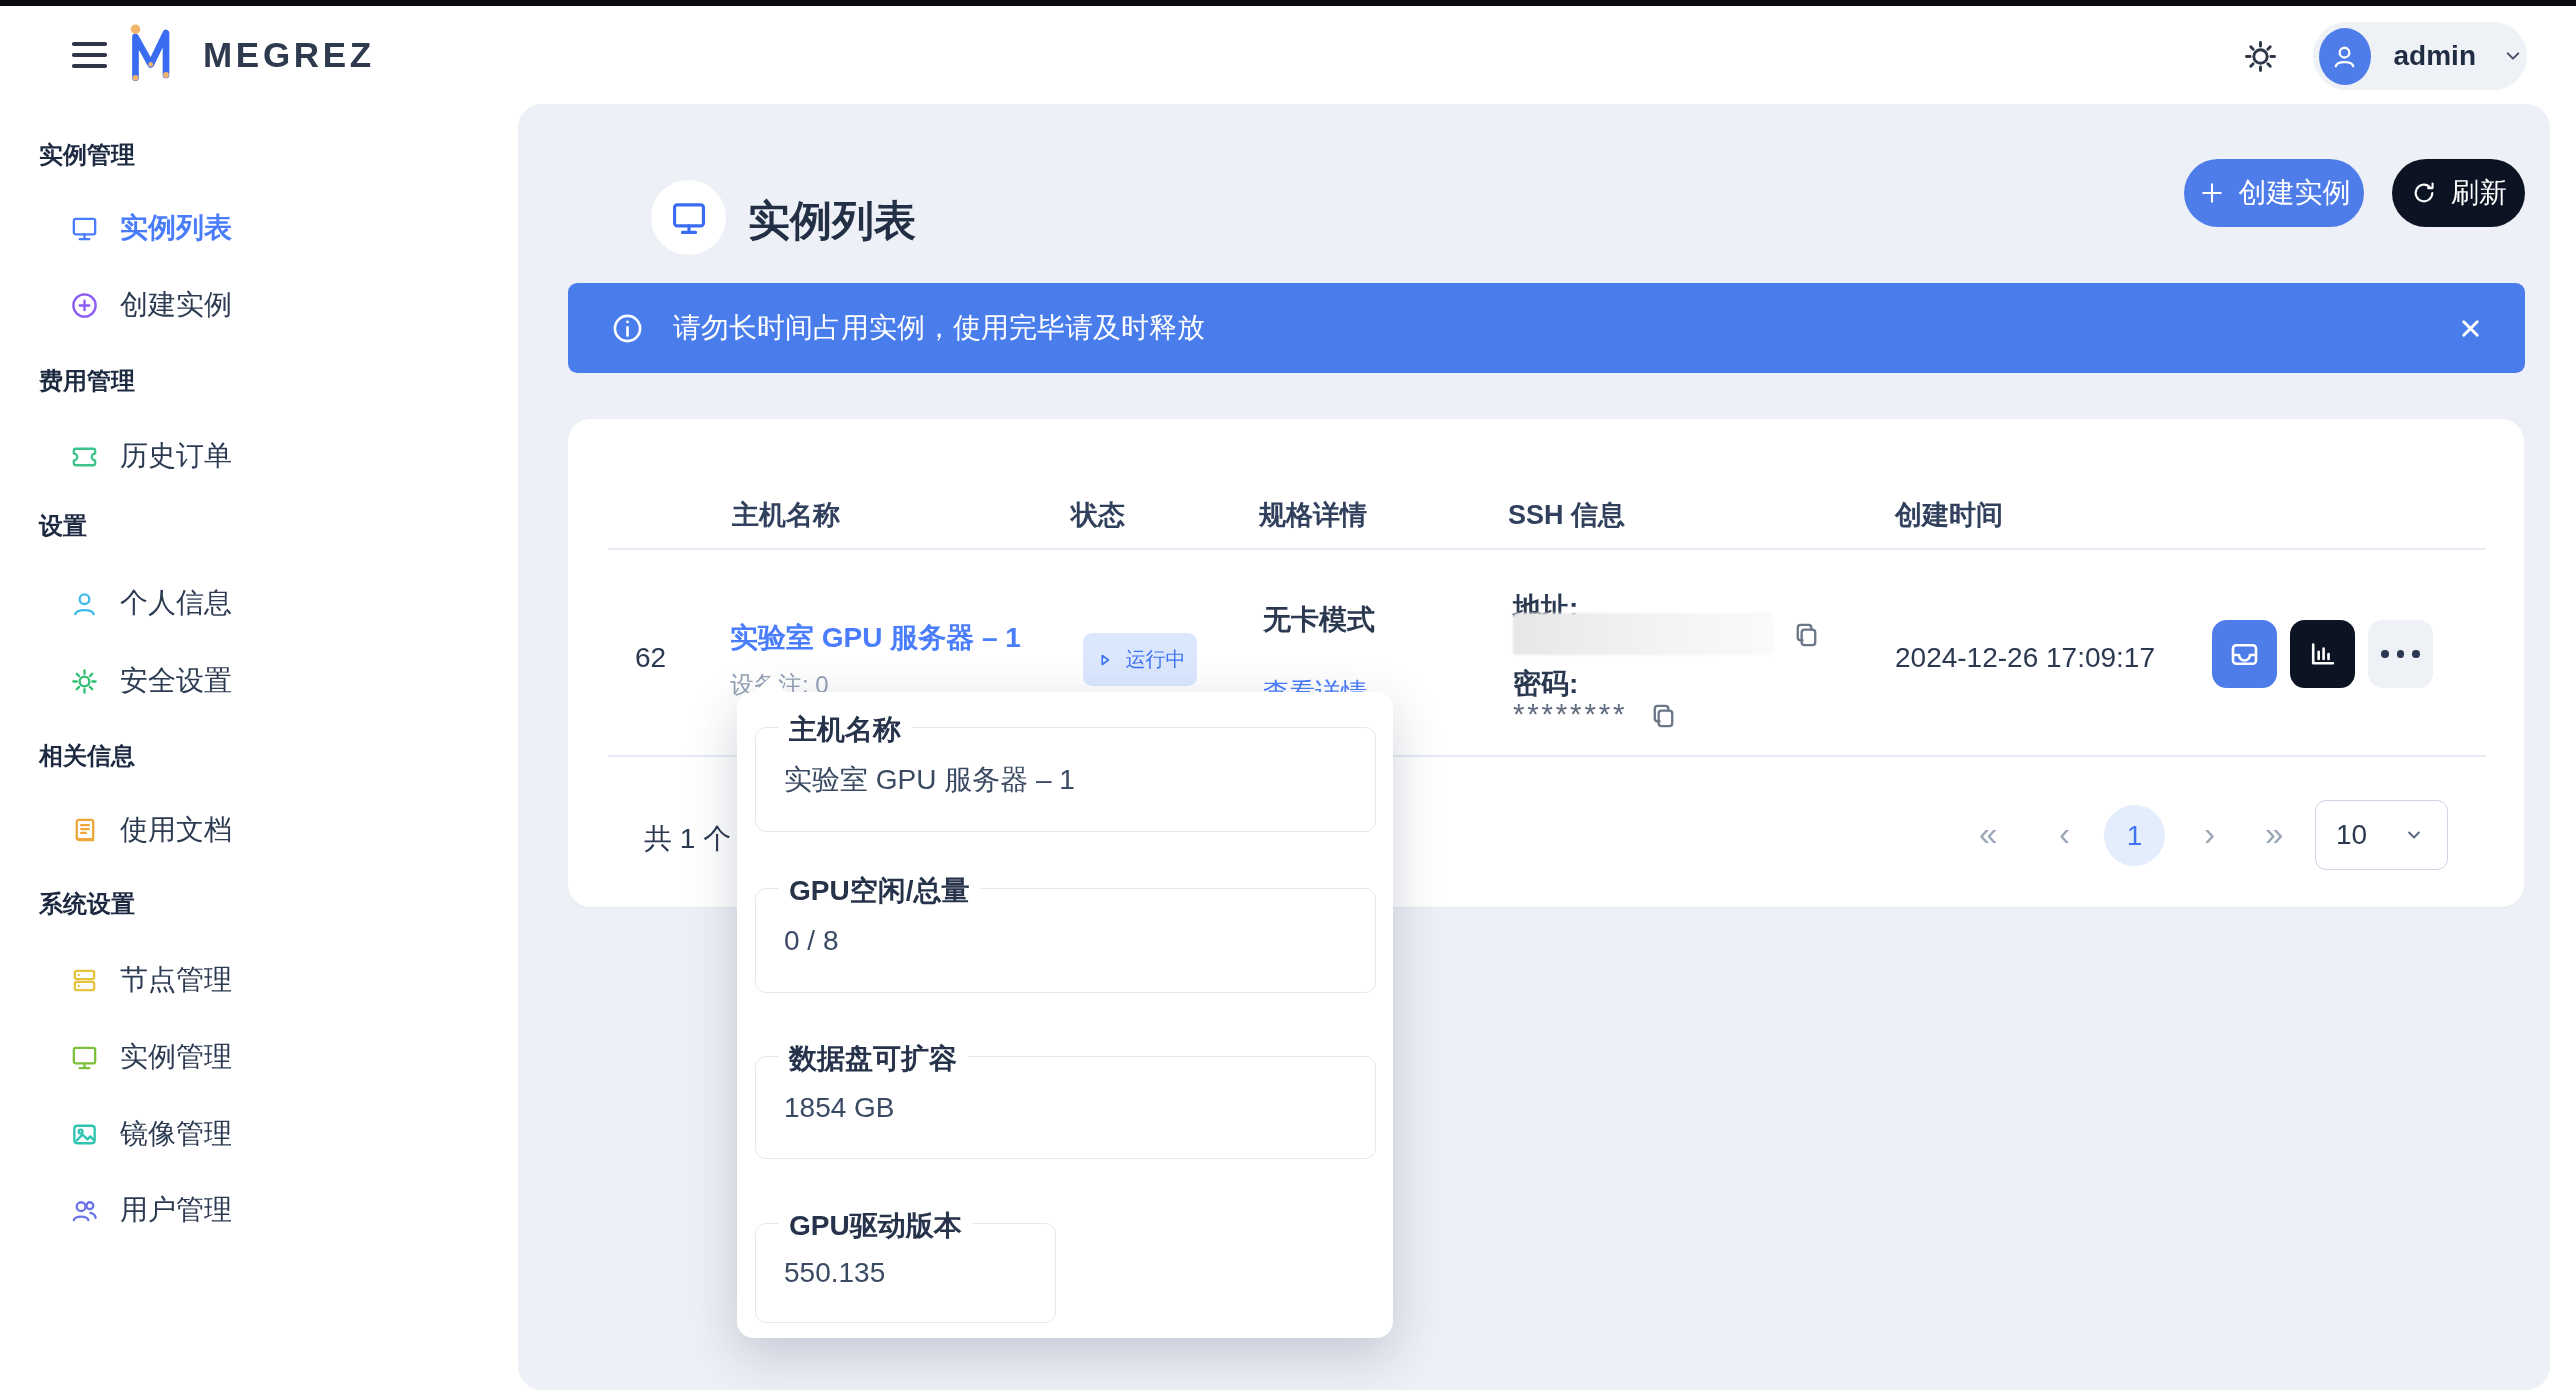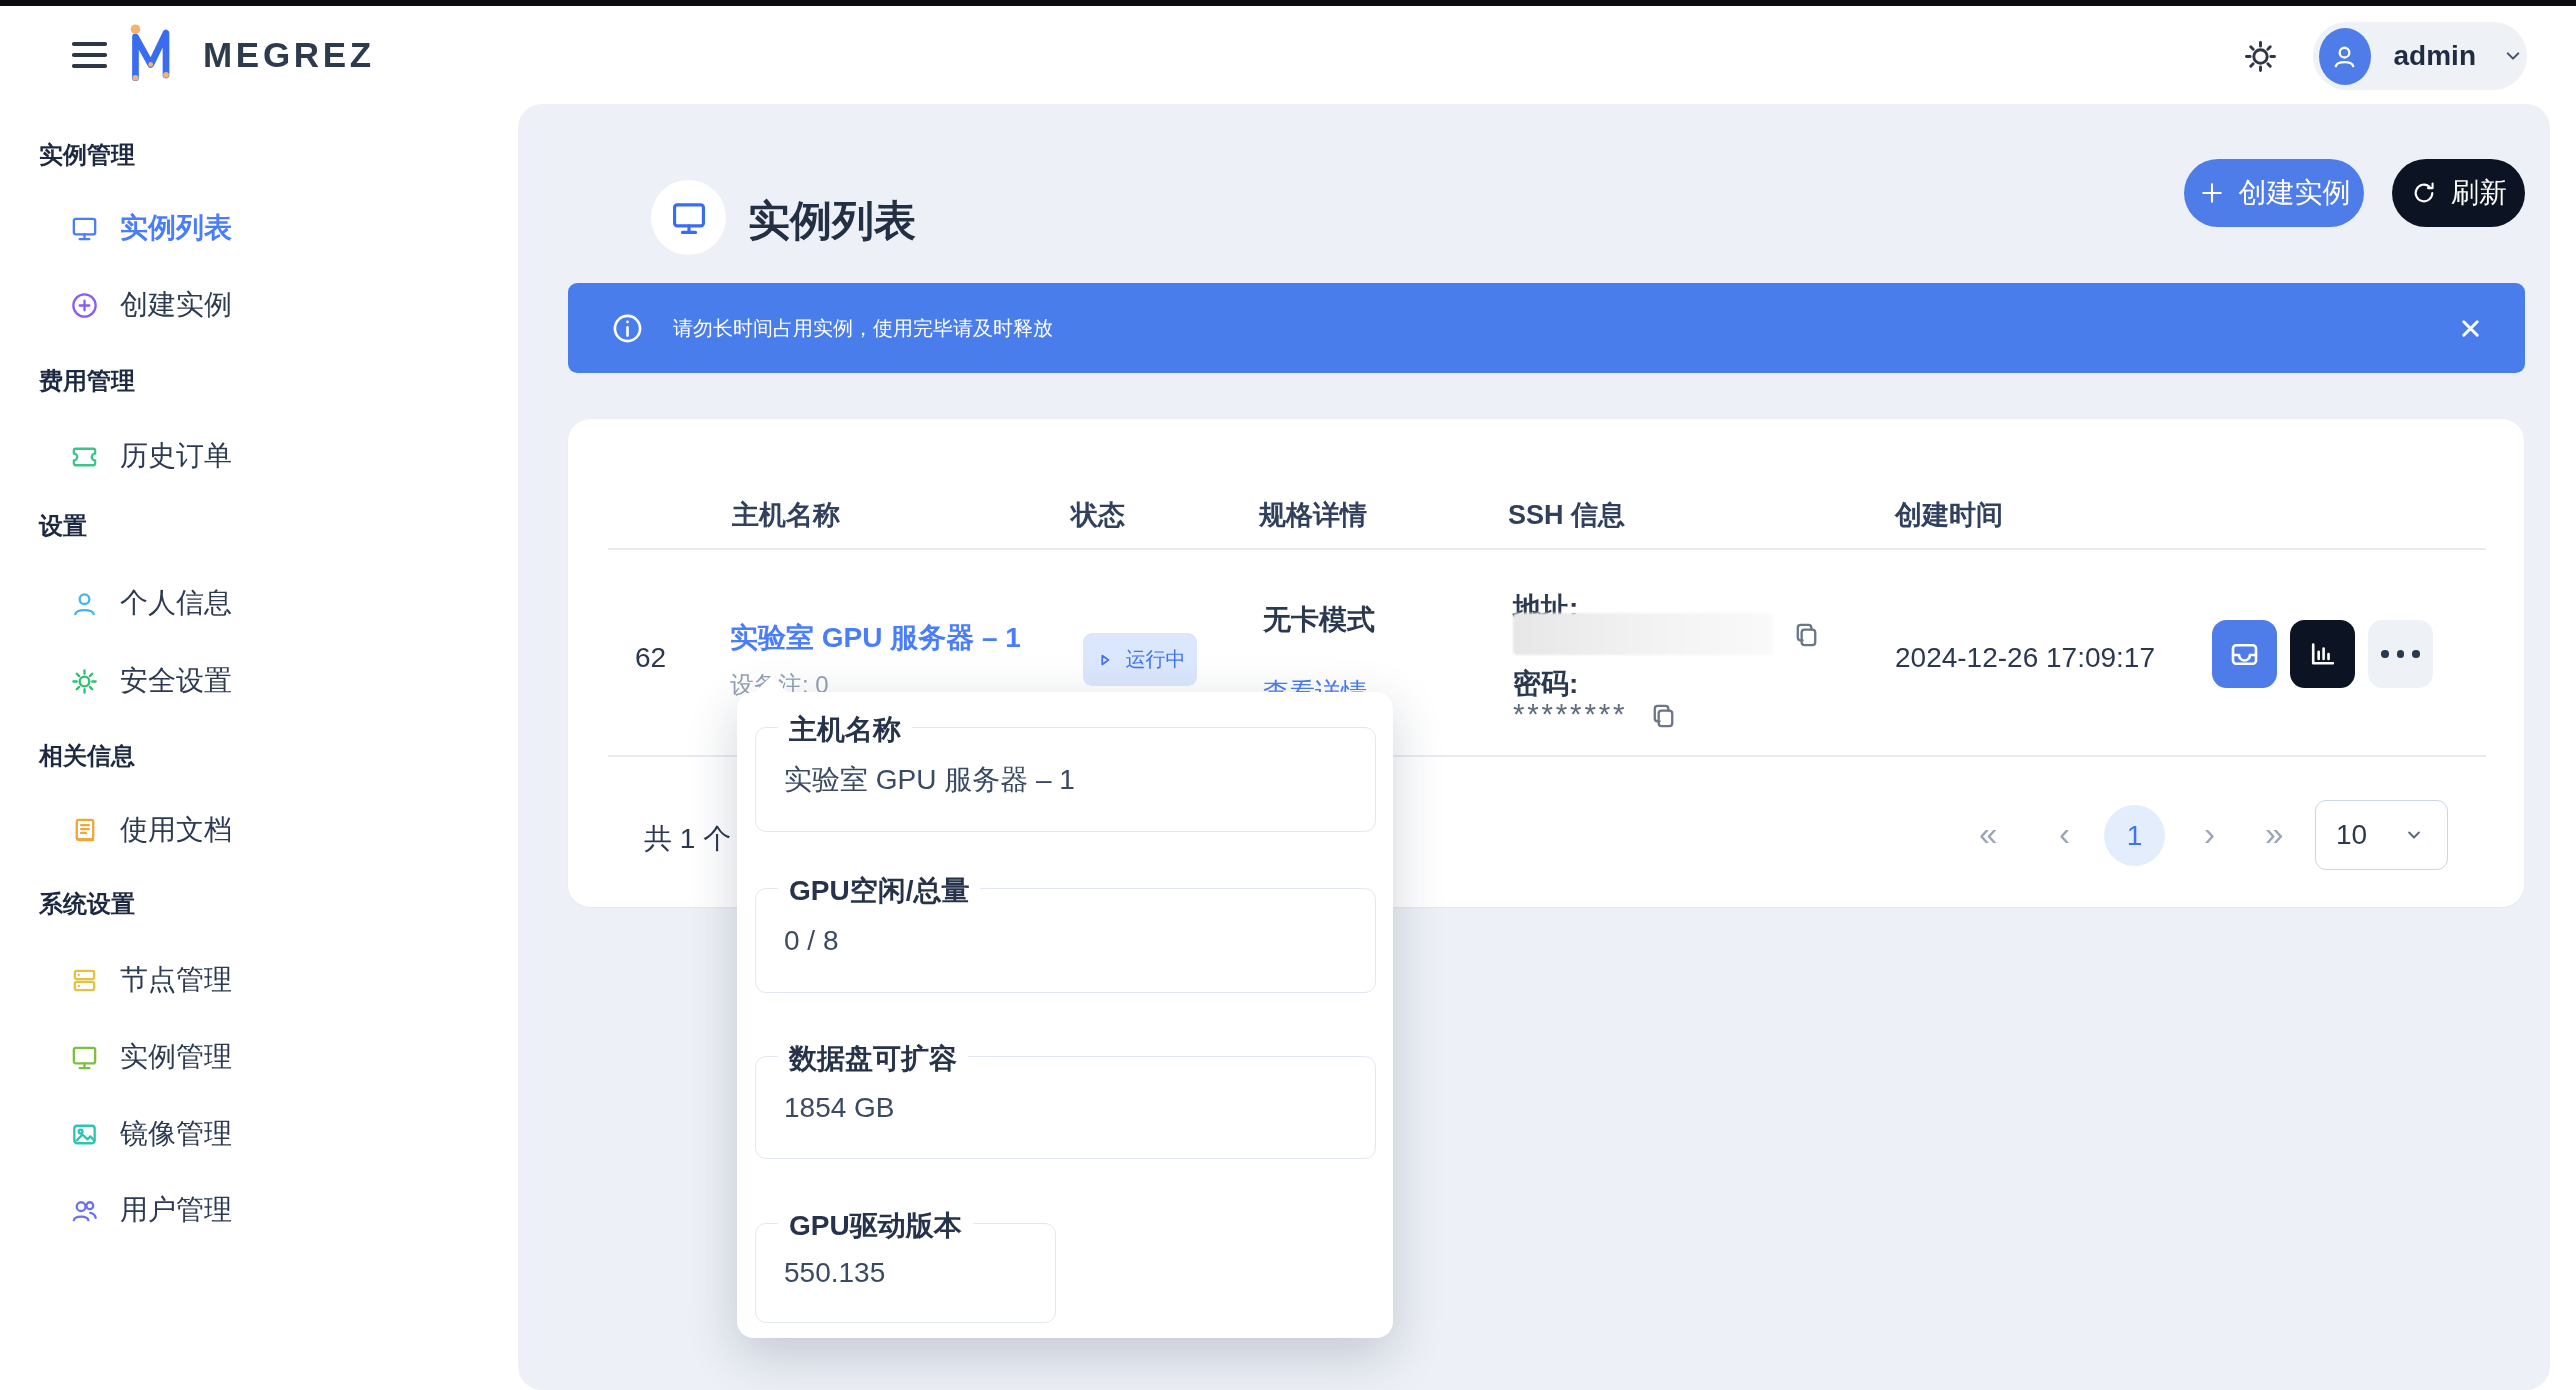--- a/index.html
+++ b/index.html
@@ -33,21 +33,21 @@
   
   .panel{left:518px;top:104px;width:2032px;height:1286px;border-radius:24px;background:#edf0f6;}
   .title-circle{left:651px;top:180px;width:75px;height:75px;border-radius:50%;background:#fff;display:flex;align-items:center;justify-content:center;color:#3a6cf2;}
   .page-title{left:748px;top:193px;font-size:42px;font-weight:700;color:#222f44;}
   .btn{display:flex;align-items:center;justify-content:center;gap:13px;border-radius:34px;color:#fff;font-size:28px;cursor:pointer;}
   .btn-create{left:2184px;top:159px;width:180px;height:68px;background:#4e7ce9;}
   .btn-refresh{left:2392px;top:159px;width:133px;height:68px;background:#0c1322;}
 
   
   .banner{left:568px;top:283px;width:1957px;height:90px;border-radius:9.2px;background:#4a7dec;display:flex;align-items:center;padding:0 42px;box-sizing:border-box;color:#fff;}
-  .banner-text{font-size:20px;margin-left:28px;}
+  .banner-text{font-size:28px;margin-left:28px;}
   .banner-close{position:absolute;right:31px;top:21px;width:48px;height:48px;color:#fff;display:flex;align-items:center;justify-content:center;cursor:pointer;}
 
   
   .card{left:568px;top:419px;width:1956px;height:488px;border-radius:22px;background:#fff;box-shadow:0 0.9px 1.8px rgba(20,30,60,.04);}
   .th{top:497px;font-size:27px;font-weight:700;color:#31405c;}
   .divider{height:1.8px;background:#e7ecf4;}
   .cell{font-size:28px;color:#2b3950;}
   .link{color:#4a7dfc;cursor:pointer;}
   .note{font-size:24px;color:#93a0b4;}
   .status-pill{left:1083px;top:633px;width:114px;height:53px;border-radius:9.2px;background:#dbe7fd;color:#3f73f2;display:flex;align-items:center;justify-content:center;gap:9.2px;font-size:20px;}

